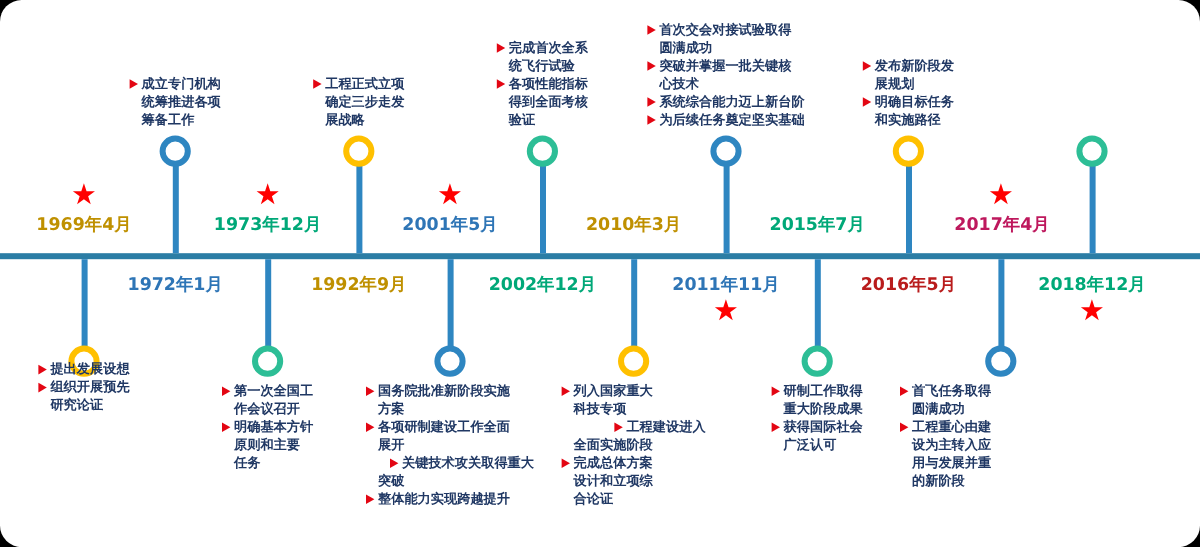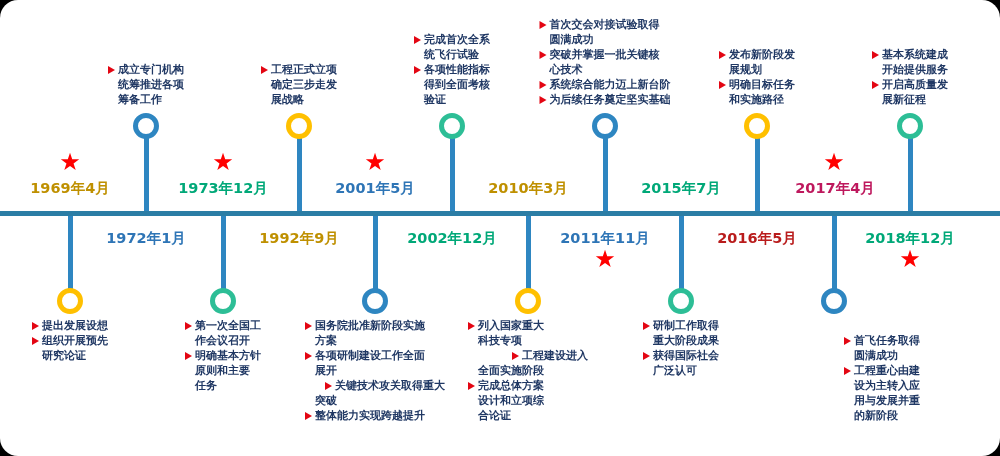--- a/index.html
+++ b/index.html
@@ -68,21 +68,21 @@
 </style>
 </head>
 <body>
 
 <div class="panel" id="panel">
     <div class="axis" style="top: 211px; height: 5px; background: rgb(43, 125, 165);"></div>
     <div class="stem" style="left: 68px; width: 5px; background: rgb(46, 134, 193); top: 216px; height: 73px;"></div>
     <div class="ring" style="left: 57px; top: 288px; border-color: rgb(255, 192, 0);"></div>
     <div class="date" style="left: 70px; top: 179px; color: rgb(191, 144, 0);">1969年4月</div>
     <div class="star" style="left: 70px; top: 150px; color: rgb(255, 0, 0);">★</div>
-    <div class="tblock" style="left: 70px; top: 318px;">
+    <div class="tblock" style="left: 70px; top: 300px;">
       <div class="tline" style="color: rgb(32, 56, 100);">
         <div class="bullet" style="border-left-color: rgb(227, 6, 19);"></div>
         <span>提出发展设想</span>
       </div>
       <div class="tline" style="color: rgb(32, 56, 100);">
         <div class="bullet" style="border-left-color: rgb(227, 6, 19);"></div>
         <span>组织开展预先</span>
       </div>
       <div class="tline cont" style="color: rgb(32, 56, 100);">
         <span>研究论证</span>
@@ -286,21 +286,21 @@
         <span>明确目标任务</span>
       </div>
       <div class="tline cont" style="color: rgb(32, 56, 100);">
         <span>和实施路径</span>
       </div>
     </div>
     <div class="stem" style="left: 832px; width: 5px; background: rgb(46, 134, 193); top: 216px; height: 73px;"></div>
     <div class="ring" style="left: 821px; top: 288px; border-color: rgb(46, 134, 193);"></div>
     <div class="date" style="left: 835px; top: 179px; color: #be185d;">2017年4月</div>
     <div class="star" style="left: 834px; top: 150px; color: rgb(255, 0, 0);">★</div>
-    <div class="tblock" style="left: 882px; top: 318px; margin-top: 15px;">
+    <div class="tblock" style="left: 788px; top: 318px;">
       <div class="tline" style="color: rgb(32, 56, 100);">
         <div class="bullet" style="border-left-color: rgb(227, 6, 19);"></div>
         <span>首飞任务取得</span>
       </div>
       <div class="tline cont" style="color: rgb(32, 56, 100);">
         <span>圆满成功</span>
       </div>
       <div class="tline" style="color: rgb(32, 56, 100);">
         <div class="bullet" style="border-left-color: rgb(227, 6, 19);"></div>
         <span>工程重心由建</span>
@@ -312,29 +312,13 @@
         <span>用与发展并重</span>
       </div>
       <div class="tline cont" style="color: rgb(32, 56, 100); text-align: center;">
         <span>的新阶段</span>
       </div>
     </div>
     <div class="stem" style="left: 908px; width: 5px; background: rgb(46, 134, 193); top: 138px; height: 73px;"></div>
     <div class="ring" style="left: 897px; top: 113px; border-color: rgb(45, 190, 150);"></div>
     <div class="date" style="left: 910px; top: 229px; color: rgb(0, 168, 120);">2018年12月</div>
     <div class="star" style="left: 910px; top: 247px; color: rgb(255, 0, 0);">★</div>
-    <div class="tblock" style="left: 910px; bottom: 349px;">
-      <div class="tline" style="color: rgb(32, 56, 100);">
-        <div class="bullet" style="border-left-color: rgb(227, 6, 19);"></div>
-        <span>基本系统建成</span>
-      </div>
-      <div class="tline cont" style="color: rgb(32, 56, 100);">
-        <span>开始提供服务</span>
-      </div>
-      <div class="tline" style="color: rgb(32, 56, 100);">
-        <div class="bullet" style="border-left-color: rgb(227, 6, 19);"></div>
-        <span>开启高质量发</span>
-      </div>
-      <div class="tline cont" style="color: rgb(32, 56, 100);">
-        <span>展新征程</span>
-      </div>
-    </div>
   </div>
 
 </body></html>

